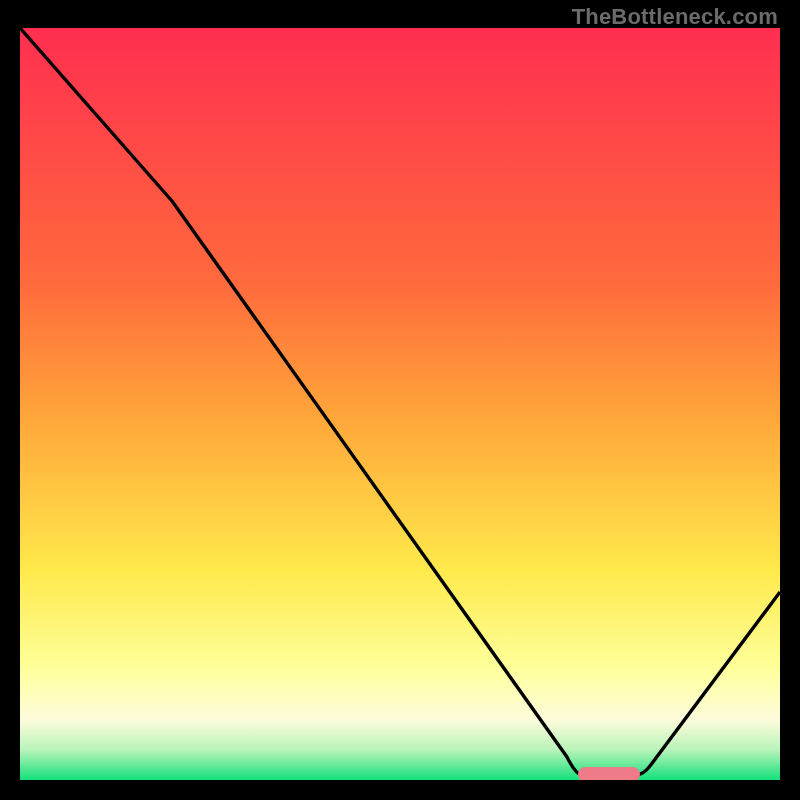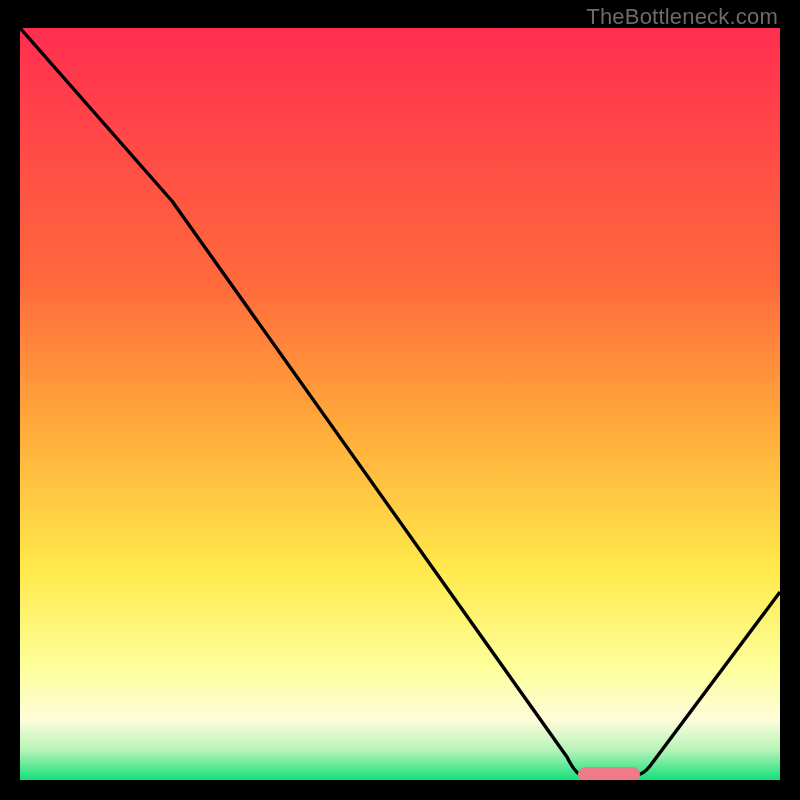--- a/index.html
+++ b/index.html
@@ -25,21 +25,21 @@
     width: 760px;
     height: 752px;
     overflow: hidden;
   }
   .watermark {
     position: absolute;
     top: 4px;
     right: 22px;
     font-family: Arial, Helvetica, sans-serif;
     font-size: 22px;
-    font-weight: 400;
+    font-weight: 700;
     color: #6b6b6b;
     letter-spacing: 0.2px;
     user-select: none;
   }
   svg {
     display: block;
   }
 </style>
 </head>
 <body>

